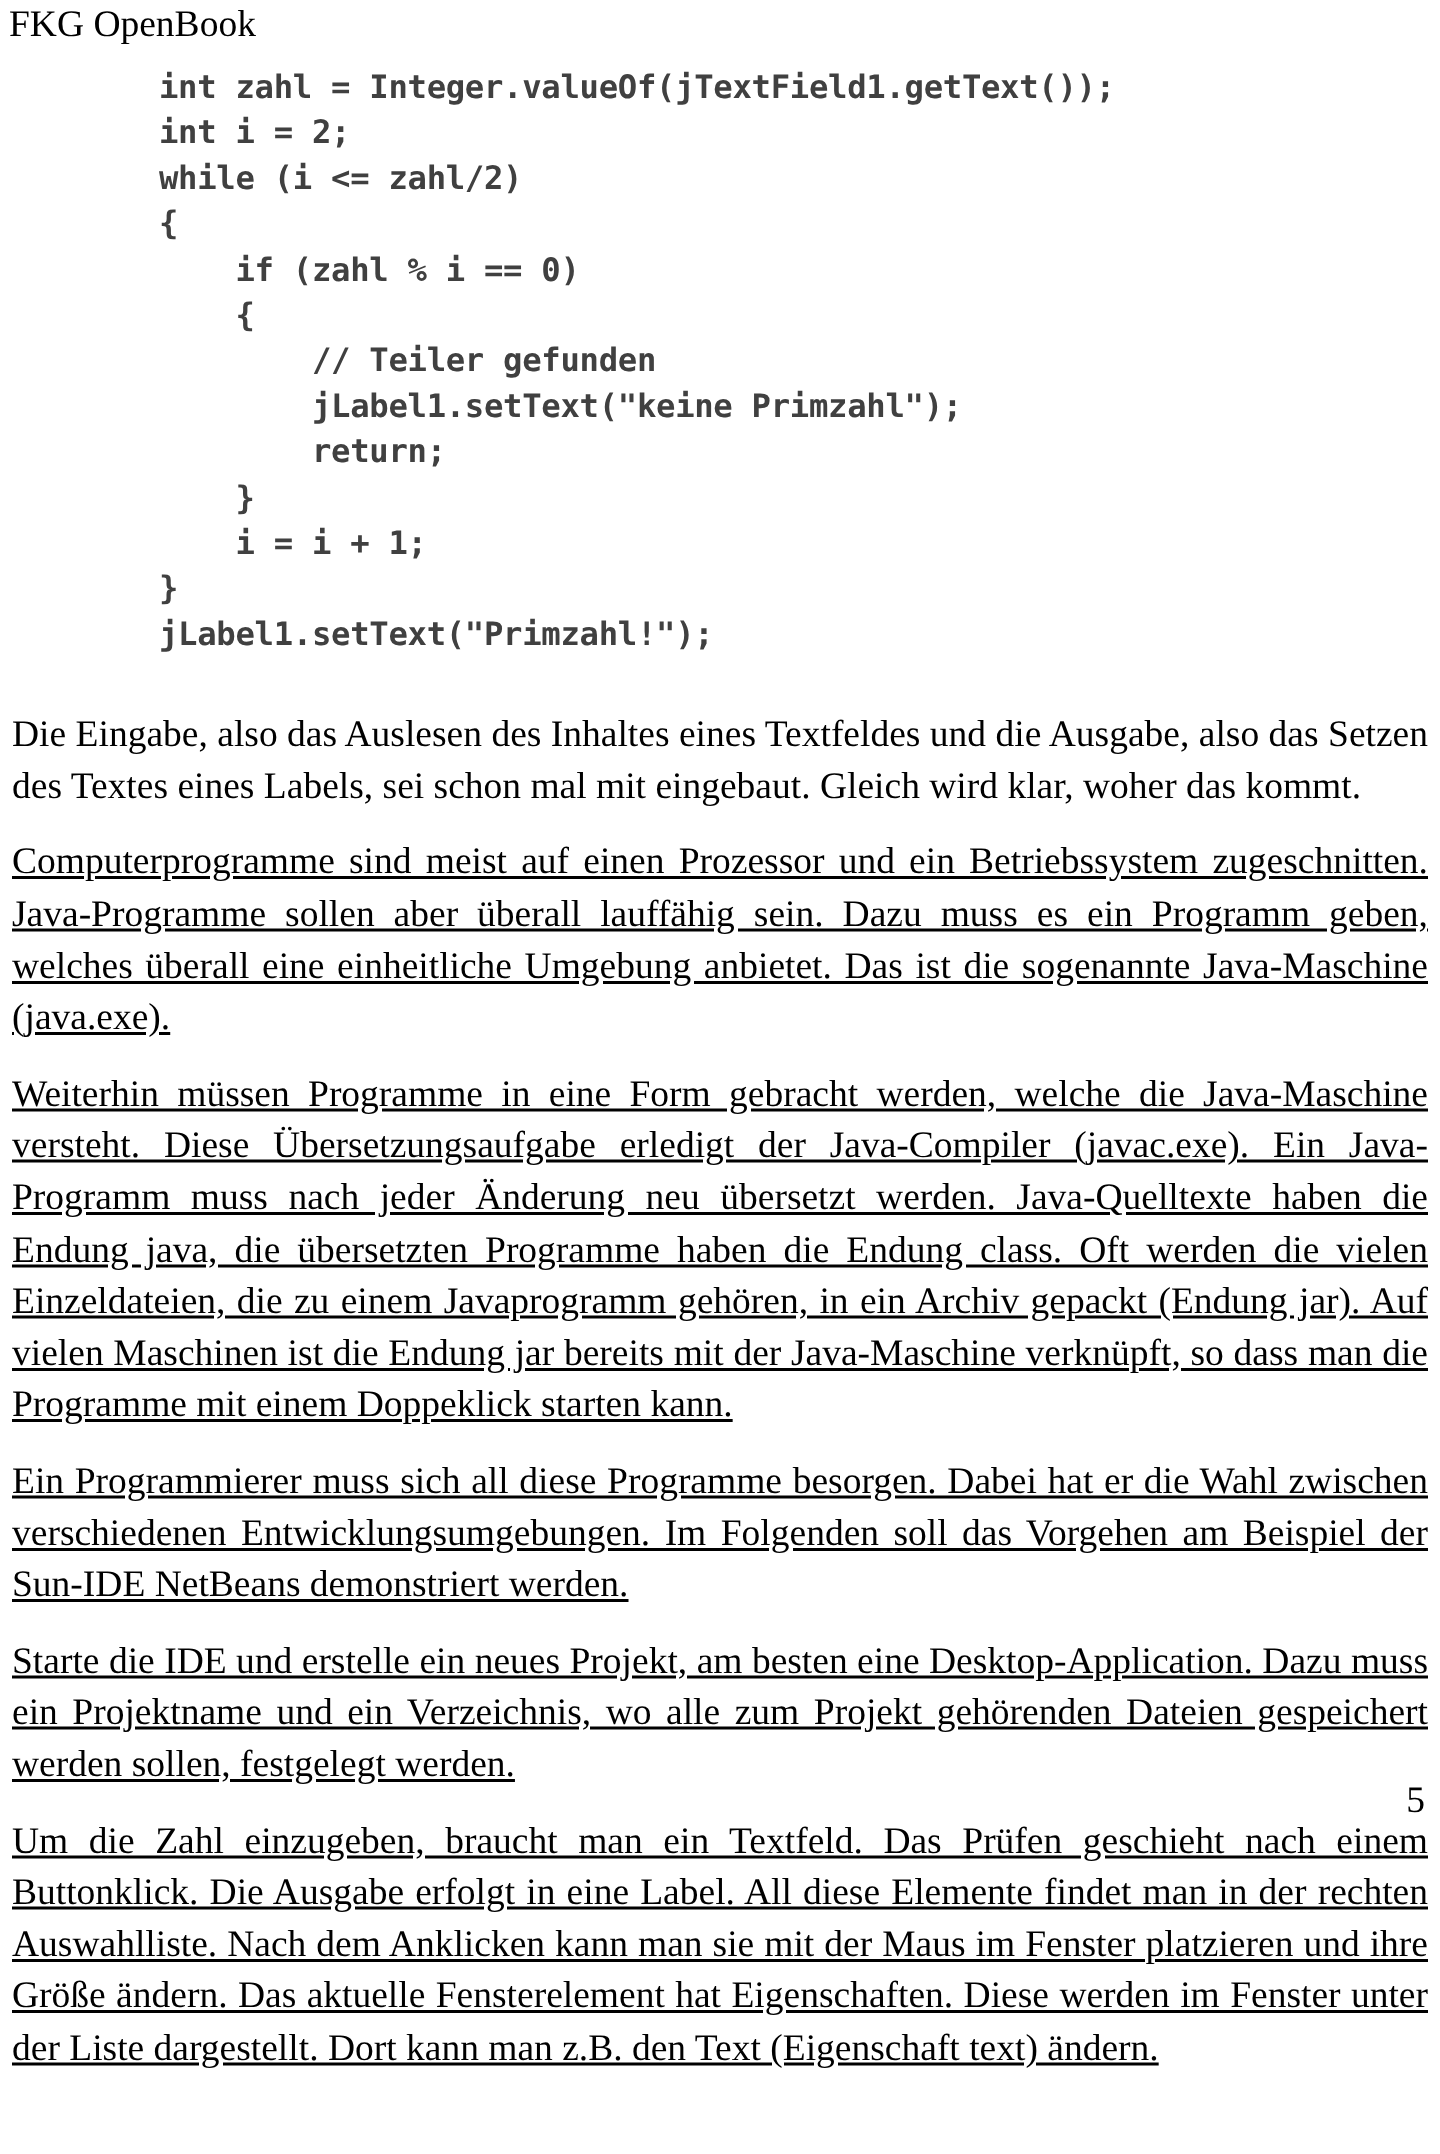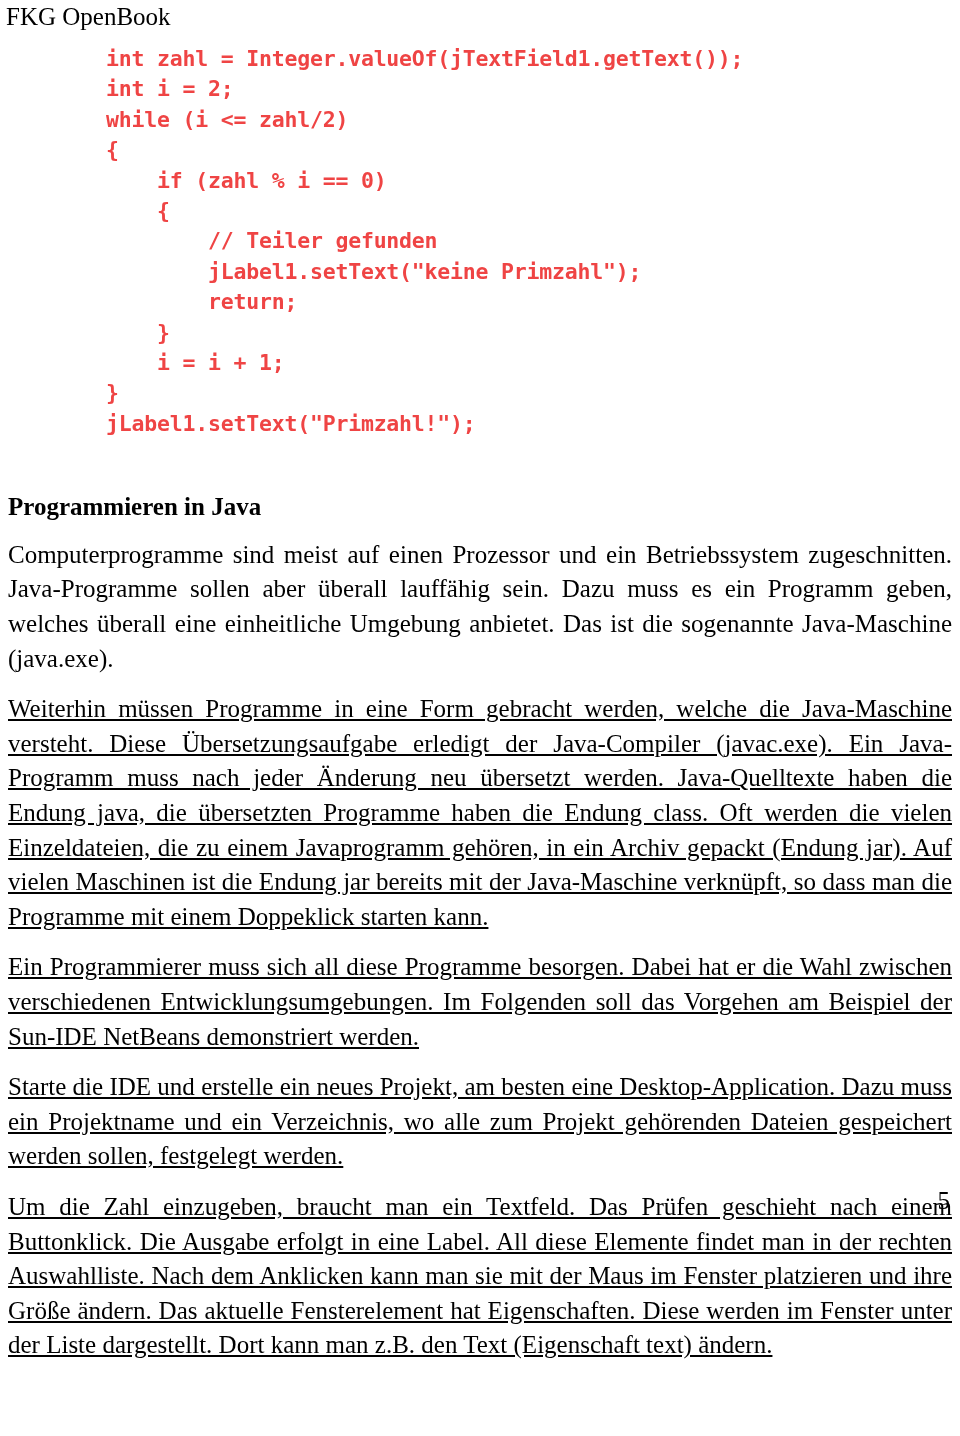--- a/index.html
+++ b/index.html
@@ -54,21 +54,21 @@
   
   .code-block {
     margin: 0 0 0 0;
     padding: 0 0 0 98px;
     font-family: "DejaVu Sans Mono", monospace;
     font-size: 21.5px;
     line-height: 30.4px;
     font-weight: 700;
     white-space: pre;
     letter-spacing: -0.2px;
-    color: #ef4444;
+    color: #404040;
   }
   .code-line { white-space: pre; display: block; }
 
   
   .para {
     font-family: "Liberation Serif", serif;
     font-size: 25px;
     line-height: 34.6px;
     text-align: justify;
     text-justify: inter-word;
@@ -107,22 +107,22 @@
   <div class="running-header">
     <div class="hdr-left">FKG OpenBook</div>
   </div>
 
   <div class="content">
 
     <pre class="code-block"><code><span class="code-line">int zahl = Integer.valueOf(jTextField1.getText());</span><span class="code-line">int i = 2;</span><span class="code-line">while (i &lt;= zahl/2)</span><span class="code-line">{</span><span class="code-line">    if (zahl % i == 0)</span><span class="code-line">    {</span><span class="code-line">        // Teiler gefunden</span><span class="code-line">        jLabel1.setText("keine Primzahl");</span><span class="code-line">        return;</span><span class="code-line">    }</span><span class="code-line">    i = i + 1;</span><span class="code-line">}</span><span class="code-line">jLabel1.setText("Primzahl!");</span></code></pre>
 
     <div class="gap-after-code"></div>
 
+    <p class="para">Die Eingabe, also das Auslesen des Inhaltes eines Textfeldes und die Ausgabe, also das Setzen des Textes eines Labels, sei schon mal mit eingebaut. Gleich wird klar, woher das kommt.</p>
 
-    <h2 class="section-heading">Programmieren in Java</h2>
 
 
     <p class="para">Computerprogramme sind meist auf einen Prozessor und ein Betriebssystem zugeschnitten. Java-Programme sollen aber überall lauffähig sein. Dazu muss es ein Programm geben, welches überall eine einheitliche Umgebung anbietet. Das ist die sogenannte Java-Maschine (java.exe).</p>
 
     <p class="para">Weiterhin müssen Programme in eine Form gebracht werden, welche die Java-Maschine versteht. Diese Übersetzungsaufgabe erledigt der Java-Compiler (javac.exe). Ein Java-Programm muss nach jeder Änderung neu übersetzt werden. Java-Quelltexte haben die Endung java, die übersetzten Programme haben die Endung class. Oft werden die vielen Einzeldateien, die zu einem Javaprogramm gehören, in ein Archiv gepackt (Endung jar). Auf vielen Maschinen ist die Endung jar bereits mit der Java-Maschine verknüpft, so dass man die Programme mit einem Doppeklick starten kann.</p>
 
     <p class="para">Ein Programmierer muss sich all diese Programme besorgen. Dabei hat er die Wahl zwischen verschiedenen Entwicklungsumgebungen. Im Folgenden soll das Vorgehen am Beispiel der Sun-IDE NetBeans demonstriert werden.</p>
 
     <p class="para">Starte die IDE und erstelle ein neues Projekt, am besten eine Desktop-Application. Dazu muss ein Projektname und ein Verzeichnis, wo alle zum Projekt gehörenden Dateien gespeichert werden sollen, festgelegt werden.</p>
 

